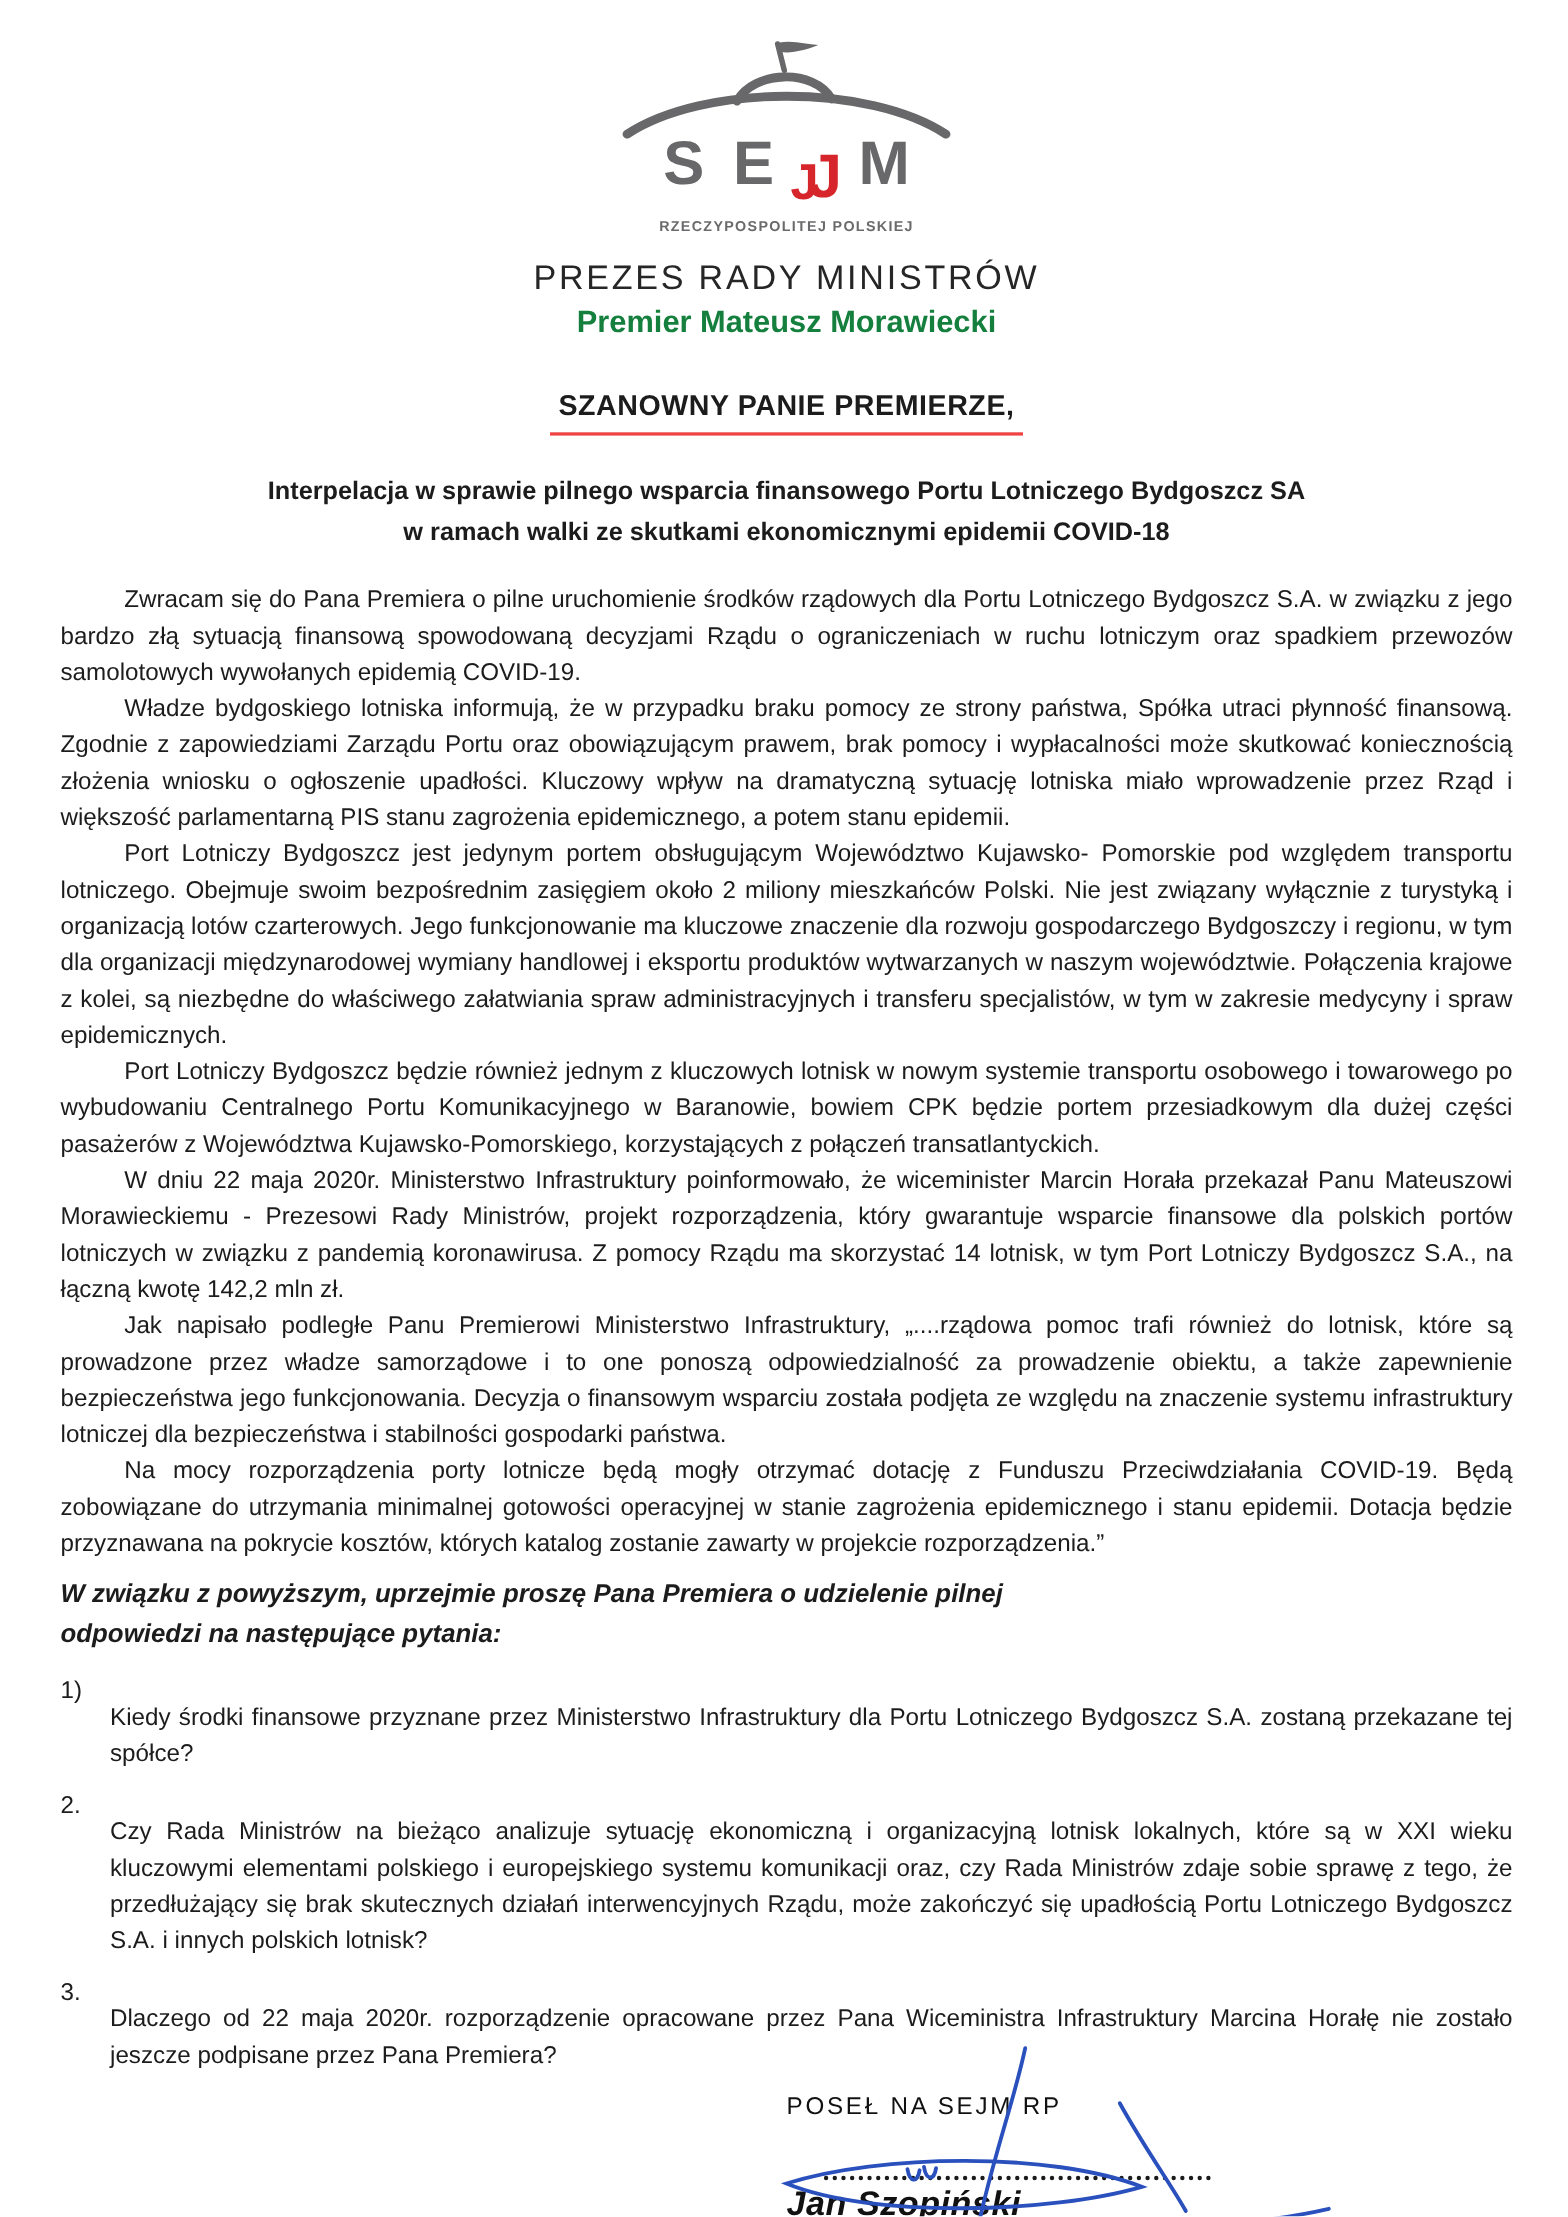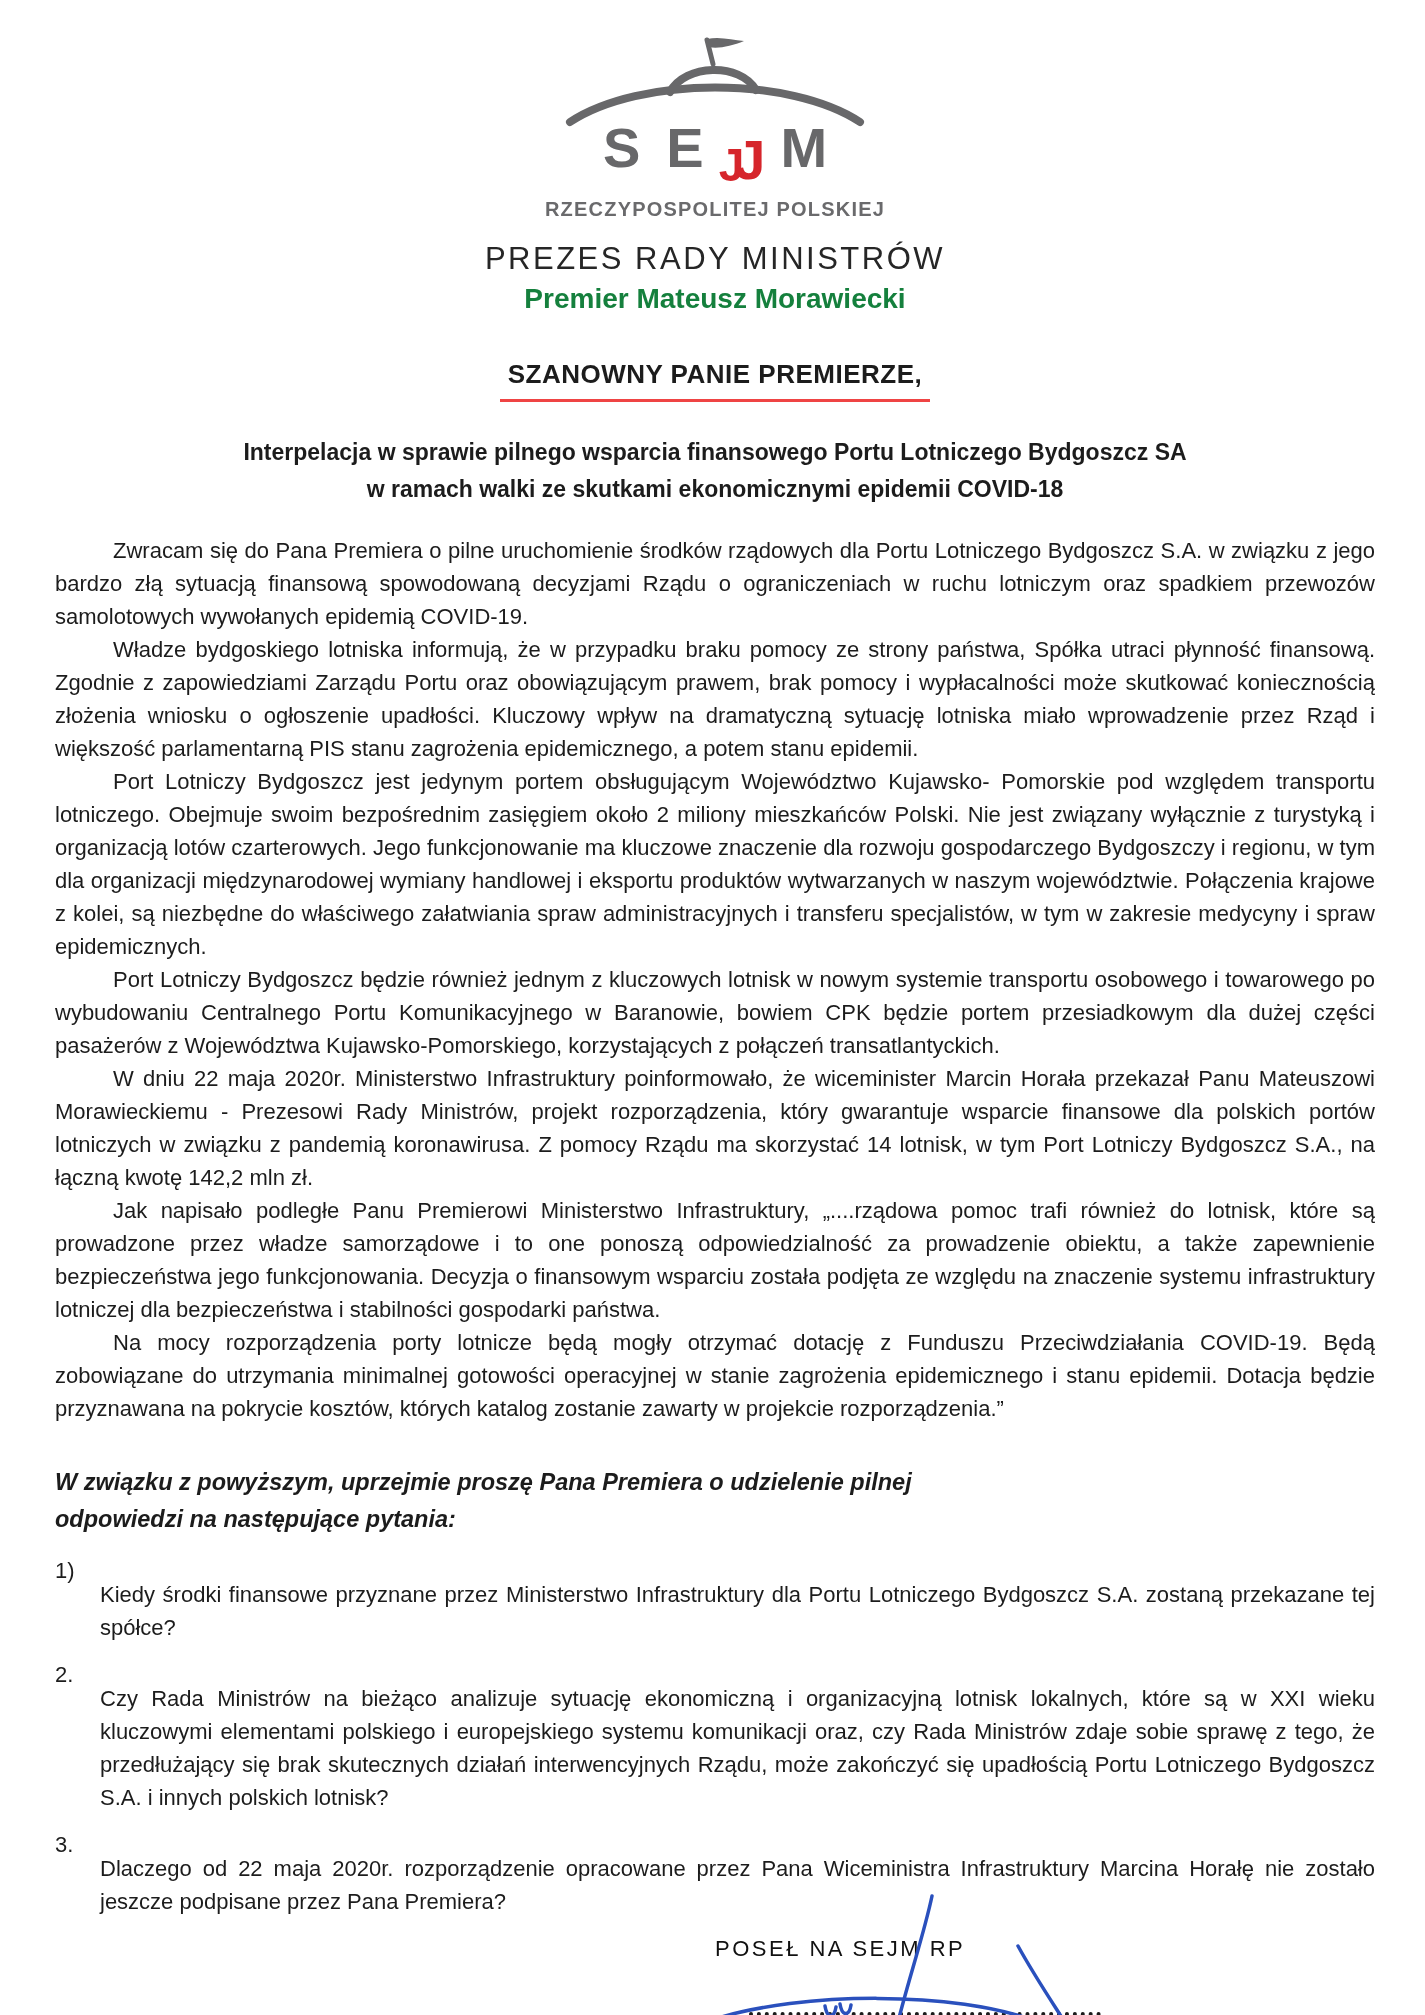--- a/index.html
+++ b/index.html
@@ -19,40 +19,40 @@
   .logo{display:inline-block;}
   .dome-svg{display:block;margin:0 auto -14px auto;}
   .logo-letters{
     display:flex;justify-content:center;align-items:flex-start;
     font-weight:600;color:#68686a;line-height:1;
   }
   .logo-letter{font-size:56px;letter-spacing:0;padding:0 13px;}
   .logo-letter.jred{color:#d6252b;padding:0 2px;position:relative;top:12px;}
   .logo-letter.j1{font-size:46px;top:22px;margin-right:-14px;}
   .logo-sub{
-    margin-top:22px;font-size:20px;font-weight:bold;
+    margin-top:22px;font-size:13px;font-weight:bold;
     letter-spacing:1.2px;color:#6a6a6c;
   }
   
   .office{
     margin-top:20px;font-size:31px;font-weight:300;
     letter-spacing:2.5px;color:#262626;
   }
   .addressee{margin-top:6px;font-size:28px;font-weight:bold;color:#15803d;}
   .salutation-wrap{margin-top:44px;}
   .salutation{
     display:inline-block;font-size:26px;font-weight:bold;
     border-bottom:3px solid #ef4444;padding:0 8px 9px 8px;letter-spacing:.5px;
   }
   .subject{margin-top:32px;font-size:23px;font-weight:bold;line-height:37px;text-align:center;}
   
   .body-text{margin-top:26px;font-size:22px;line-height:33px;text-align:justify;}
   .body-text p{margin:0;text-indent:58px;}
   .q-intro{
-    margin-top:39px;font-size:23.5px;font-weight:bold;font-style:italic;
+    margin-top:11px;font-size:23.5px;font-weight:bold;font-style:italic;
     line-height:37px;text-align:left;
   }
   .q-list{margin-top:16px;}
   .q-item{display:flex;margin-top:14px;}
   .q-marker{flex:0 0 45px;}
   .q-text{flex:1;text-align:justify;margin-top:24px;}
   
   .sig-block{
     position:relative;
     width:420px;

